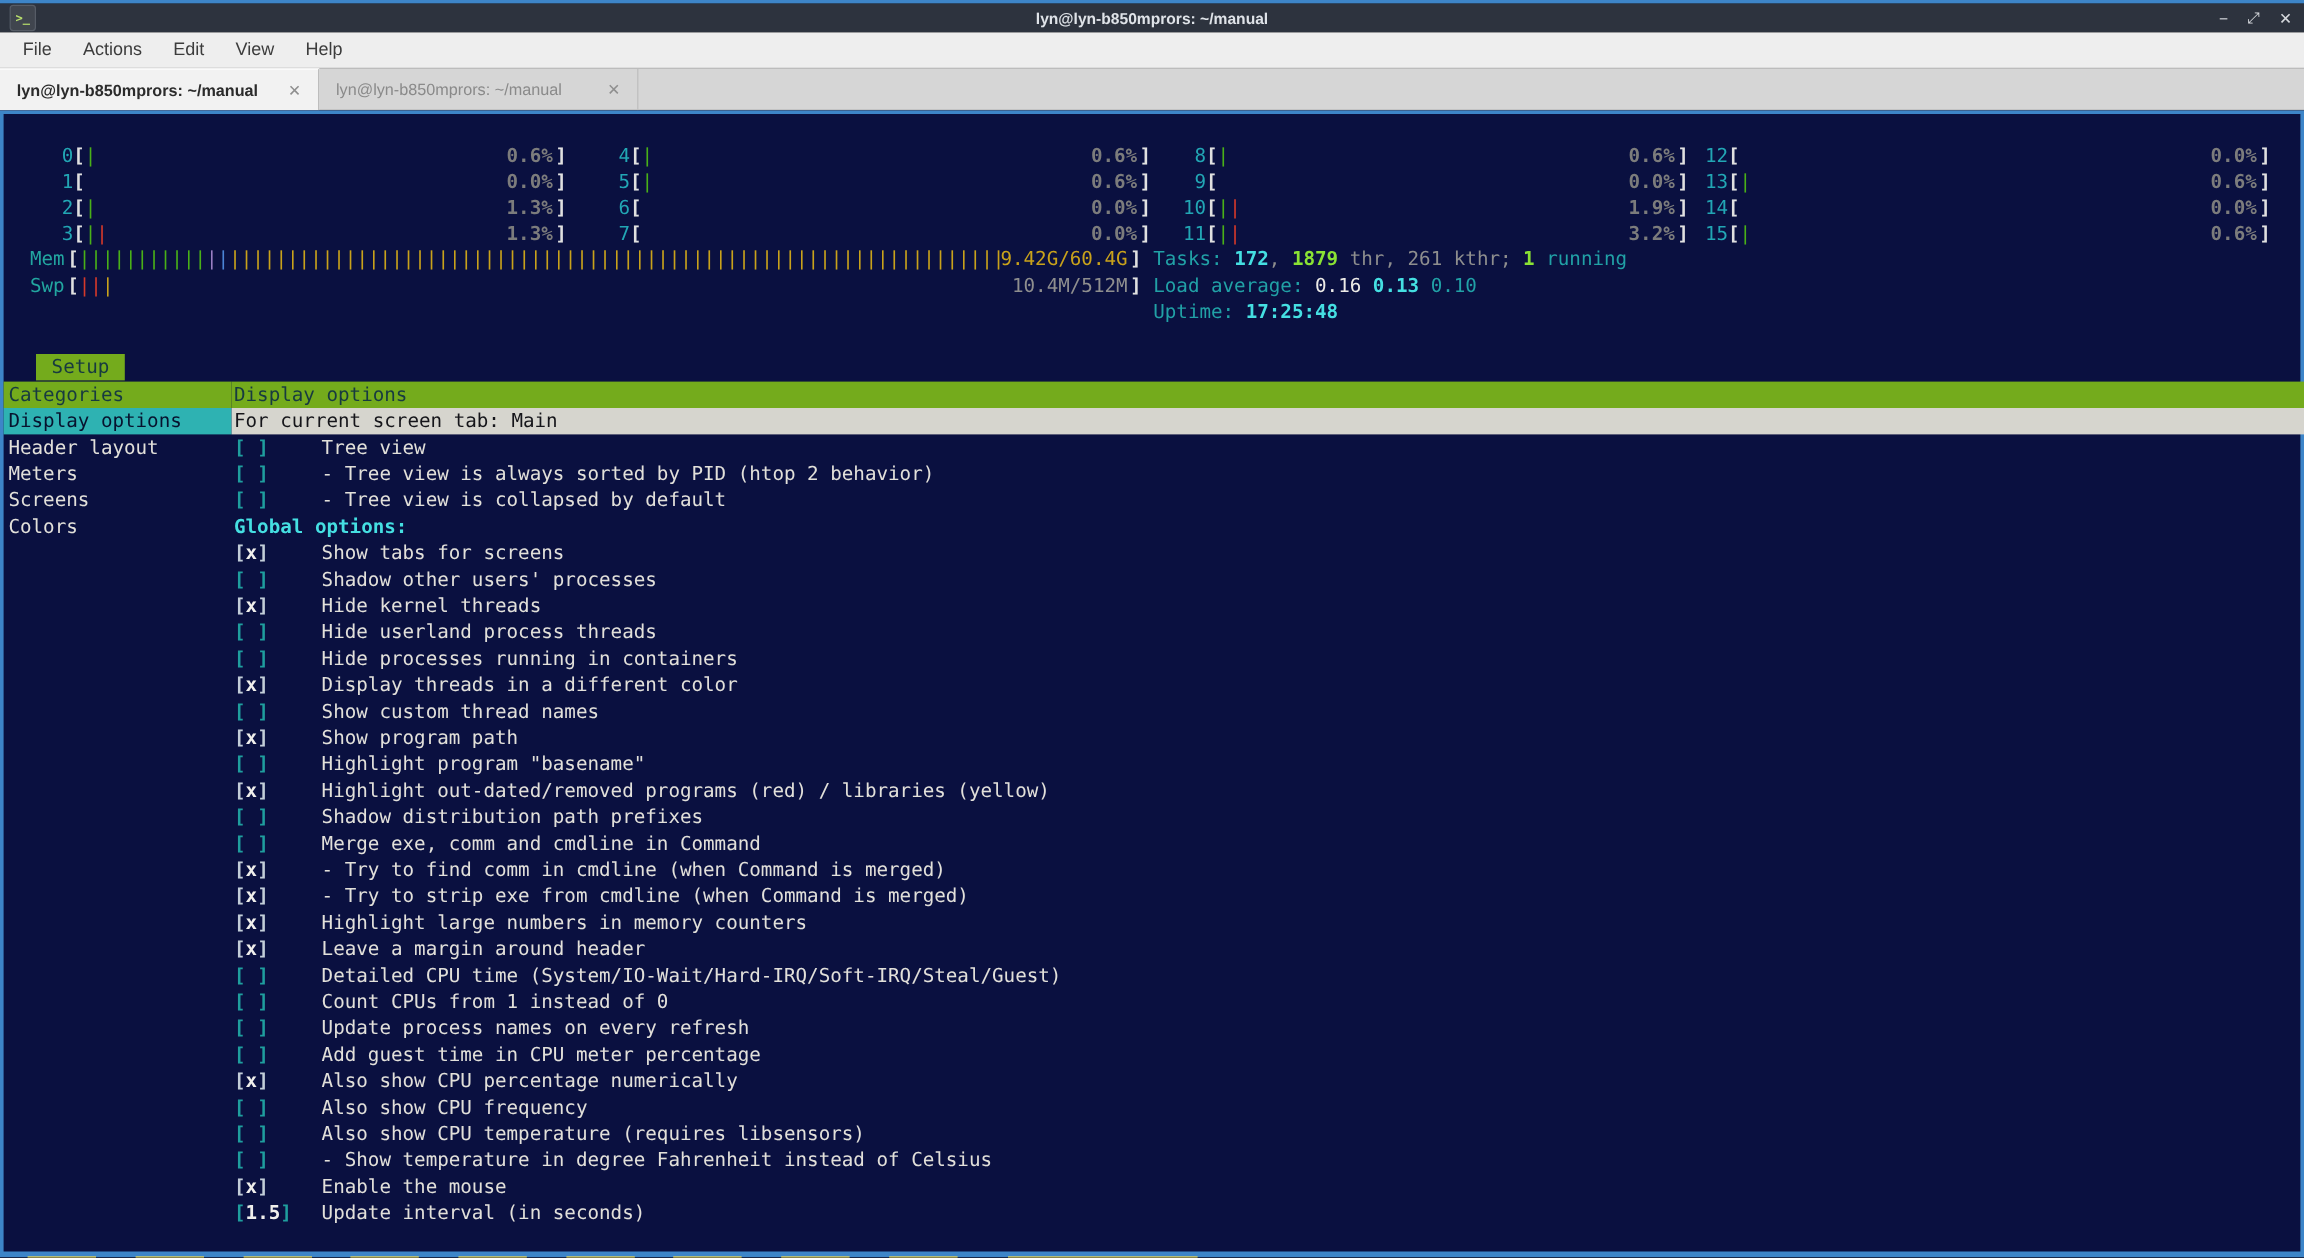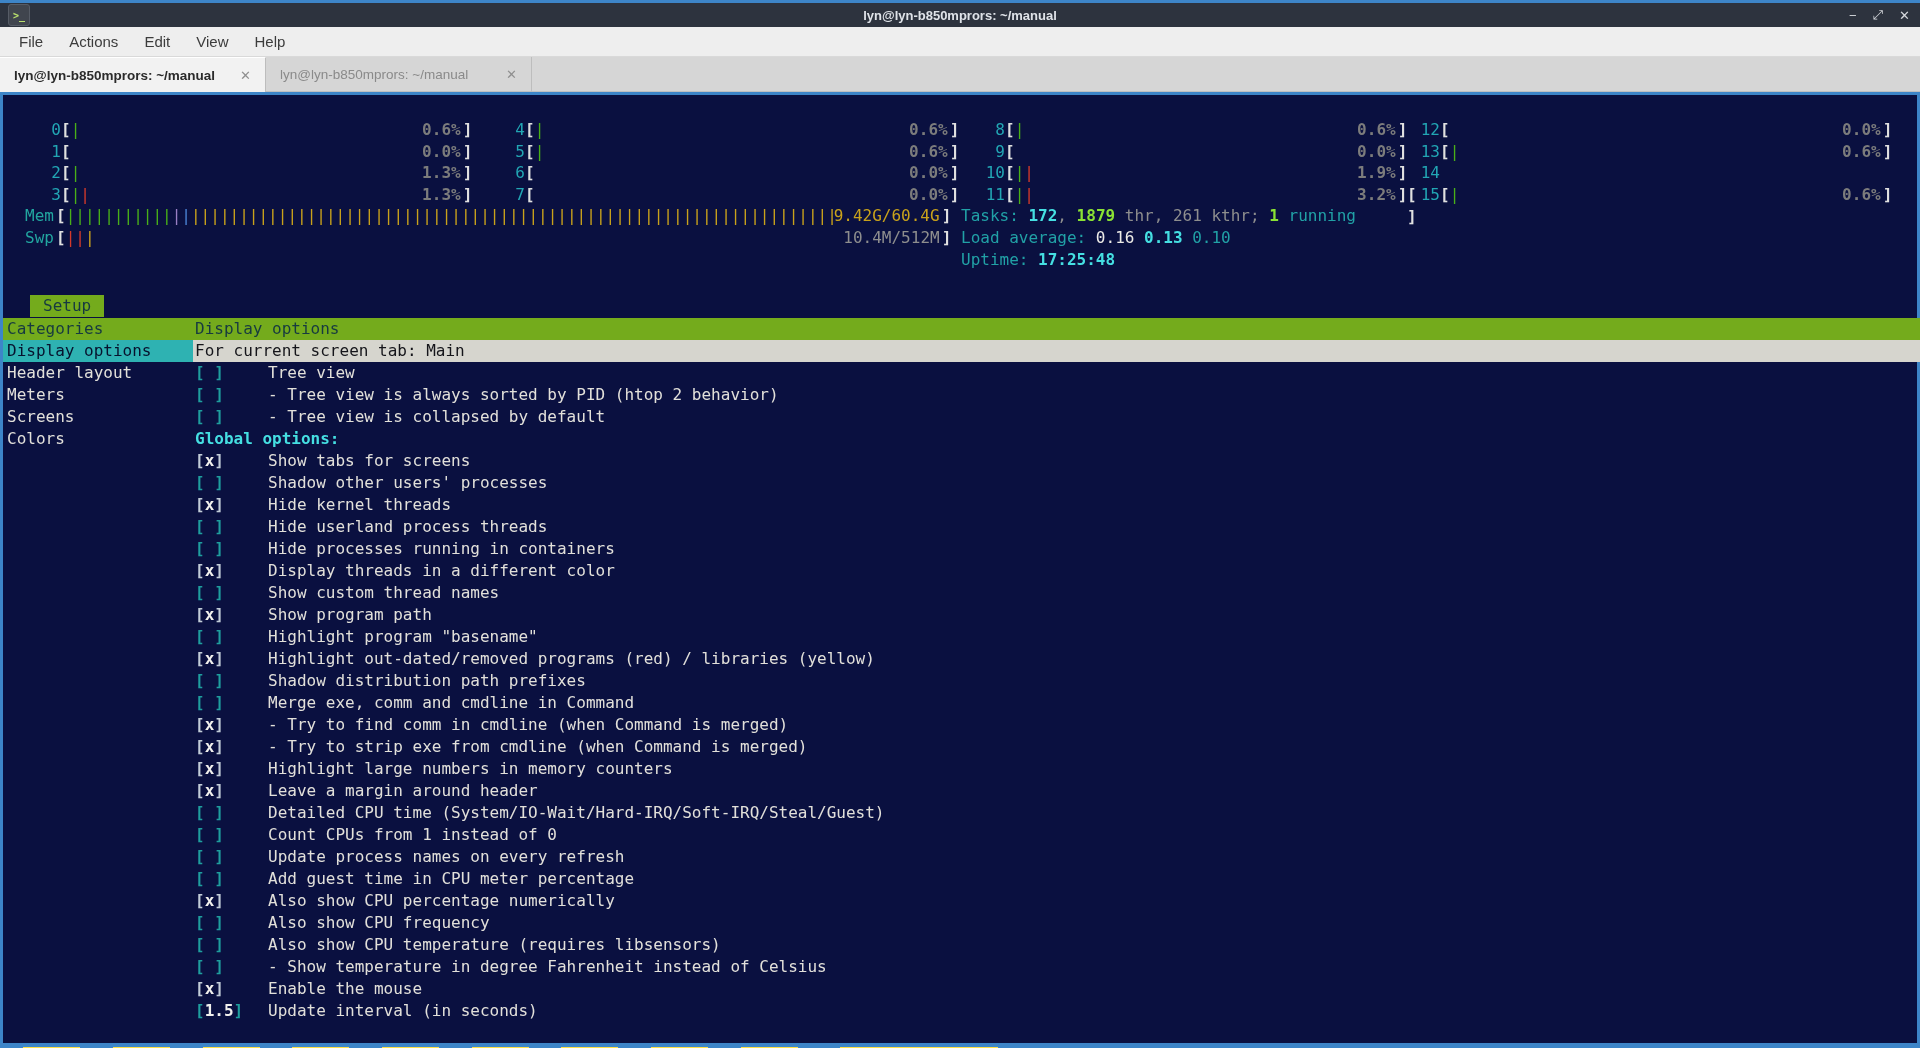--- a/index.html
+++ b/index.html
@@ -109,21 +109,21 @@
       <div class="trow meter" style="left: 489px; top: 24px;"><span class="mnum" style="width: 33px;">4</span><span class="br">[</span><span class="minner" style="width: 415px;"><span class="mbars"><span class="bar-g">|</span></span><span class="mval pct">0.6%</span></span><span class="br">]</span></div>
       <div class="trow meter" style="left: 489px; top: 46px;"><span class="mnum" style="width: 33px;">5</span><span class="br">[</span><span class="minner" style="width: 415px;"><span class="mbars"><span class="bar-g">|</span></span><span class="mval pct">0.6%</span></span><span class="br">]</span></div>
       <div class="trow meter" style="left: 489px; top: 67px;"><span class="mnum" style="width: 33px;">6</span><span class="br">[</span><span class="minner" style="width: 415px;"><span class="mbars"></span><span class="mval pct">0.0%</span></span><span class="br">]</span></div>
       <div class="trow meter" style="left: 489px; top: 89px;"><span class="mnum" style="width: 33px;">7</span><span class="br">[</span><span class="minner" style="width: 415px;"><span class="mbars"></span><span class="mval pct">0.0%</span></span><span class="br">]</span></div>
       <div class="trow meter" style="left: 969px; top: 24px;"><span class="mnum" style="width: 33px;">8</span><span class="br">[</span><span class="minner" style="width: 383px;"><span class="mbars"><span class="bar-g">|</span></span><span class="mval pct">0.6%</span></span><span class="br">]</span></div>
       <div class="trow meter" style="left: 969px; top: 46px;"><span class="mnum" style="width: 33px;">9</span><span class="br">[</span><span class="minner" style="width: 383px;"><span class="mbars"></span><span class="mval pct">0.0%</span></span><span class="br">]</span></div>
       <div class="trow meter" style="left: 969px; top: 67px;"><span class="mnum" style="width: 33px;">10</span><span class="br">[</span><span class="minner" style="width: 383px;"><span class="mbars"><span class="bar-g">|</span><span class="bar-r">|</span></span><span class="mval pct">1.9%</span></span><span class="br">]</span></div>
       <div class="trow meter" style="left: 969px; top: 89px;"><span class="mnum" style="width: 33px;">11</span><span class="br">[</span><span class="minner" style="width: 383px;"><span class="mbars"><span class="bar-g">|</span><span class="bar-r">|</span></span><span class="mval pct">3.2%</span></span><span class="br">]</span></div>
       <div class="trow meter" style="left: 1404px; top: 24px;"><span class="mnum" style="width: 33px;">12</span><span class="br">[</span><span class="minner" style="width: 433px;"><span class="mbars"></span><span class="mval pct">0.0%</span></span><span class="br">]</span></div>
       <div class="trow meter" style="left: 1404px; top: 46px;"><span class="mnum" style="width: 33px;">13</span><span class="br">[</span><span class="minner" style="width: 433px;"><span class="mbars"><span class="bar-g">|</span></span><span class="mval pct">0.6%</span></span><span class="br">]</span></div>
-      <div class="trow meter" style="left: 1404px; top: 67px; flex-direction: column;"><span class="mnum" style="width: 33px;">14</span><span class="br">[</span><span class="minner" style="width: 433px;"><span class="mbars"></span><span class="mval pct">0.0%</span></span><span class="br">]</span></div>
+      <div class="trow meter" style="left: 1404px; top: 67px;"><span class="mnum" style="width: 33px;">14</span><span class="br">[</span><span class="minner" style="width: 433px;"><span class="mbars"></span><span class="mval pct">0.0%</span></span><span class="br">]</span></div>
       <div class="trow meter" style="left: 1404px; top: 89px;"><span class="mnum" style="width: 33px;">15</span><span class="br">[</span><span class="minner" style="width: 433px;"><span class="mbars"><span class="bar-g">|</span></span><span class="mval pct">0.6%</span></span><span class="br">]</span></div>
       <div class="trow meter" style="left: 22px; top: 110px;"><span class="mlabel" style="width: 31px;">Mem</span><span class="br">[</span><span class="minner" style="width: 876px;"><span class="mbars"><span class="bar-g">|</span><span class="bar-g">|</span><span class="bar-g">|</span><span class="bar-g">|</span><span class="bar-g">|</span><span class="bar-g">|</span><span class="bar-g">|</span><span class="bar-g">|</span><span class="bar-g">|</span><span class="bar-g">|</span><span class="bar-g">|</span><span class="bar-m">|</span><span class="bar-b">|</span><span class="bar-y">|</span><span class="bar-y">|</span><span class="bar-y">|</span><span class="bar-y">|</span><span class="bar-y">|</span><span class="bar-y">|</span><span class="bar-y">|</span><span class="bar-y">|</span><span class="bar-y">|</span><span class="bar-y">|</span><span class="bar-y">|</span><span class="bar-y">|</span><span class="bar-y">|</span><span class="bar-y">|</span><span class="bar-y">|</span><span class="bar-y">|</span><span class="bar-y">|</span><span class="bar-y">|</span><span class="bar-y">|</span><span class="bar-y">|</span><span class="bar-y">|</span><span class="bar-y">|</span><span class="bar-y">|</span><span class="bar-y">|</span><span class="bar-y">|</span><span class="bar-y">|</span><span class="bar-y">|</span><span class="bar-y">|</span><span class="bar-y">|</span><span class="bar-y">|</span><span class="bar-y">|</span><span class="bar-y">|</span><span class="bar-y">|</span><span class="bar-y">|</span><span class="bar-y">|</span><span class="bar-y">|</span><span class="bar-y">|</span><span class="bar-y">|</span><span class="bar-y">|</span><span class="bar-y">|</span><span class="bar-y">|</span><span class="bar-y">|</span><span class="bar-y">|</span><span class="bar-y">|</span><span class="bar-y">|</span><span class="bar-y">|</span><span class="bar-y">|</span><span class="bar-y">|</span><span class="bar-y">|</span><span class="bar-y">|</span><span class="bar-y">|</span><span class="bar-y">|</span><span class="bar-y">|</span><span class="bar-y">|</span><span class="bar-y">|</span><span class="bar-y">|</span><span class="bar-y">|</span><span class="bar-y">|</span><span class="bar-y">|</span><span class="bar-y">|</span><span class="bar-y">|</span><span class="bar-y">|</span><span class="bar-y">|</span><span class="bar-y">|</span><span class="bar-y">|</span><span class="bar-y">|</span><span class="bar-y">|</span></span><span class="mval c-yellow">9.42G/60.4G</span></span><span class="br">]</span></div>
       <div class="trow meter" style="left: 22px; top: 132px;"><span class="mlabel" style="width: 31px;">Swp</span><span class="br">[</span><span class="minner" style="width: 876px;"><span class="mbars"><span class="bar-r">|</span><span class="bar-r">|</span><span class="bar-y">|</span></span><span class="mval c-gray">10.4M/512M</span></span><span class="br">]</span></div>
       <div class="trow" style="left: 958px; top: 110px;"><span class="c-teal">Tasks: </span><span class="c-cyanb">172</span><span class="c-gray">, </span><span class="c-greenb">1879</span><span class="c-gray"> thr, 261 kthr; </span><span class="c-greenb">1</span><span class="c-teal"> running</span></div>
       <div class="trow" style="left: 958px; top: 132px;"><span class="c-teal">Load average: </span><span class="c-whiteb">0.16 </span><span class="c-cyanb">0.13 </span><span class="c-teal">0.10</span></div>
       <div class="trow" style="left: 958px; top: 154px;"><span class="c-teal">Uptime: </span><span class="c-cyanb">17:25:48</span></div>
       <div class="setup-tab" style="left: 27px; top: 200px;">Setup</div>
       <div class="cat-row hdr" style="top: 223px;">Categories</div>
       <div class="cat-row sel" style="top: 245px;">Display options</div>
       <div class="cat-row" style="top: 267px;">Header layout</div>

